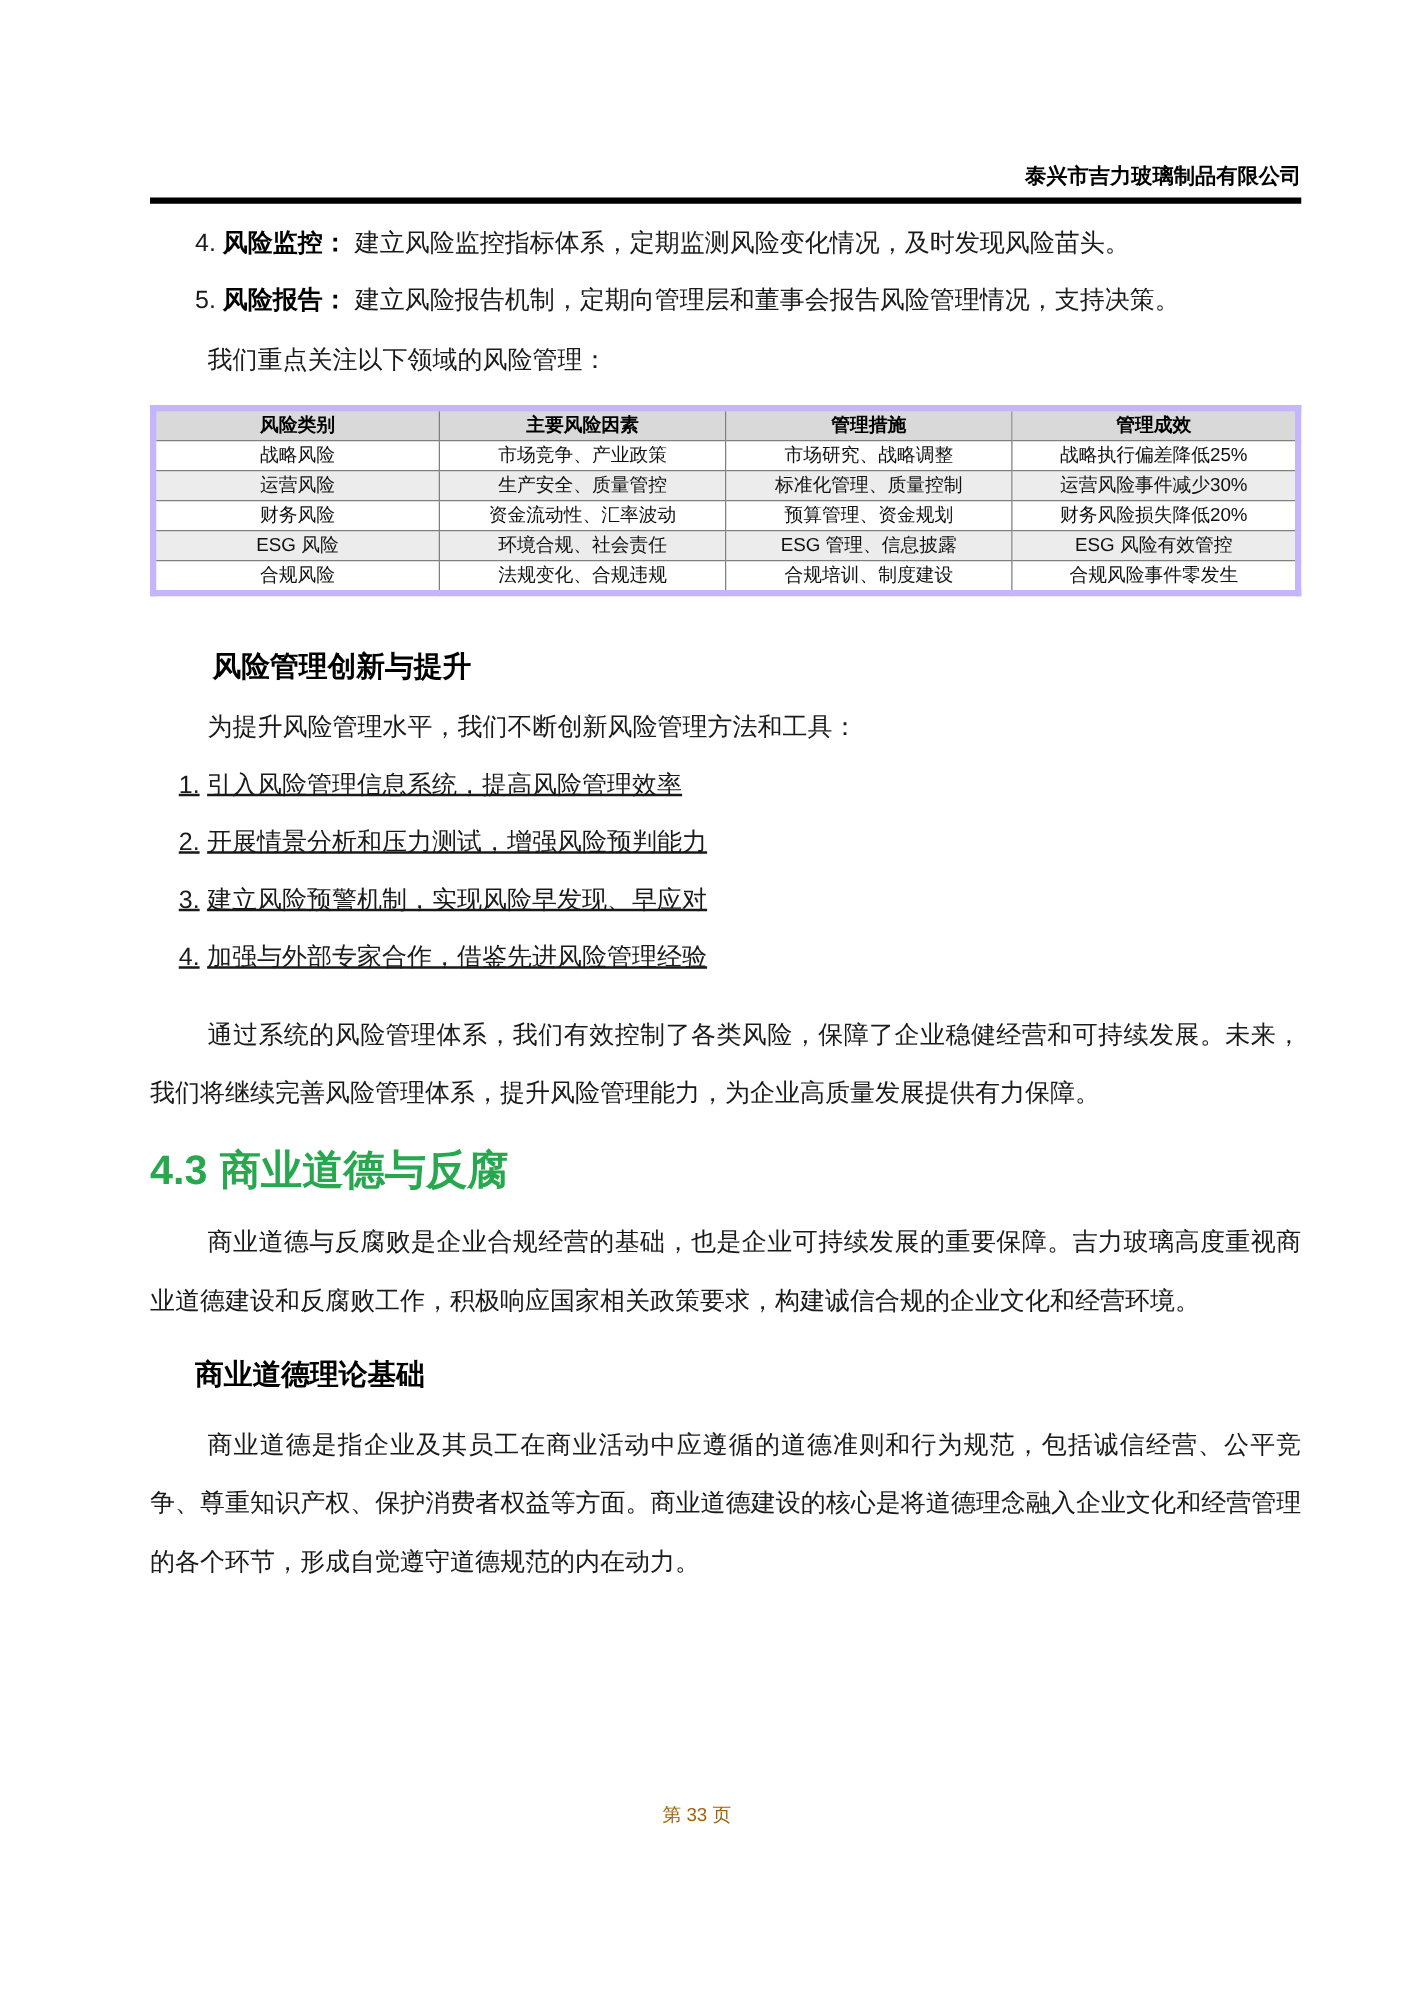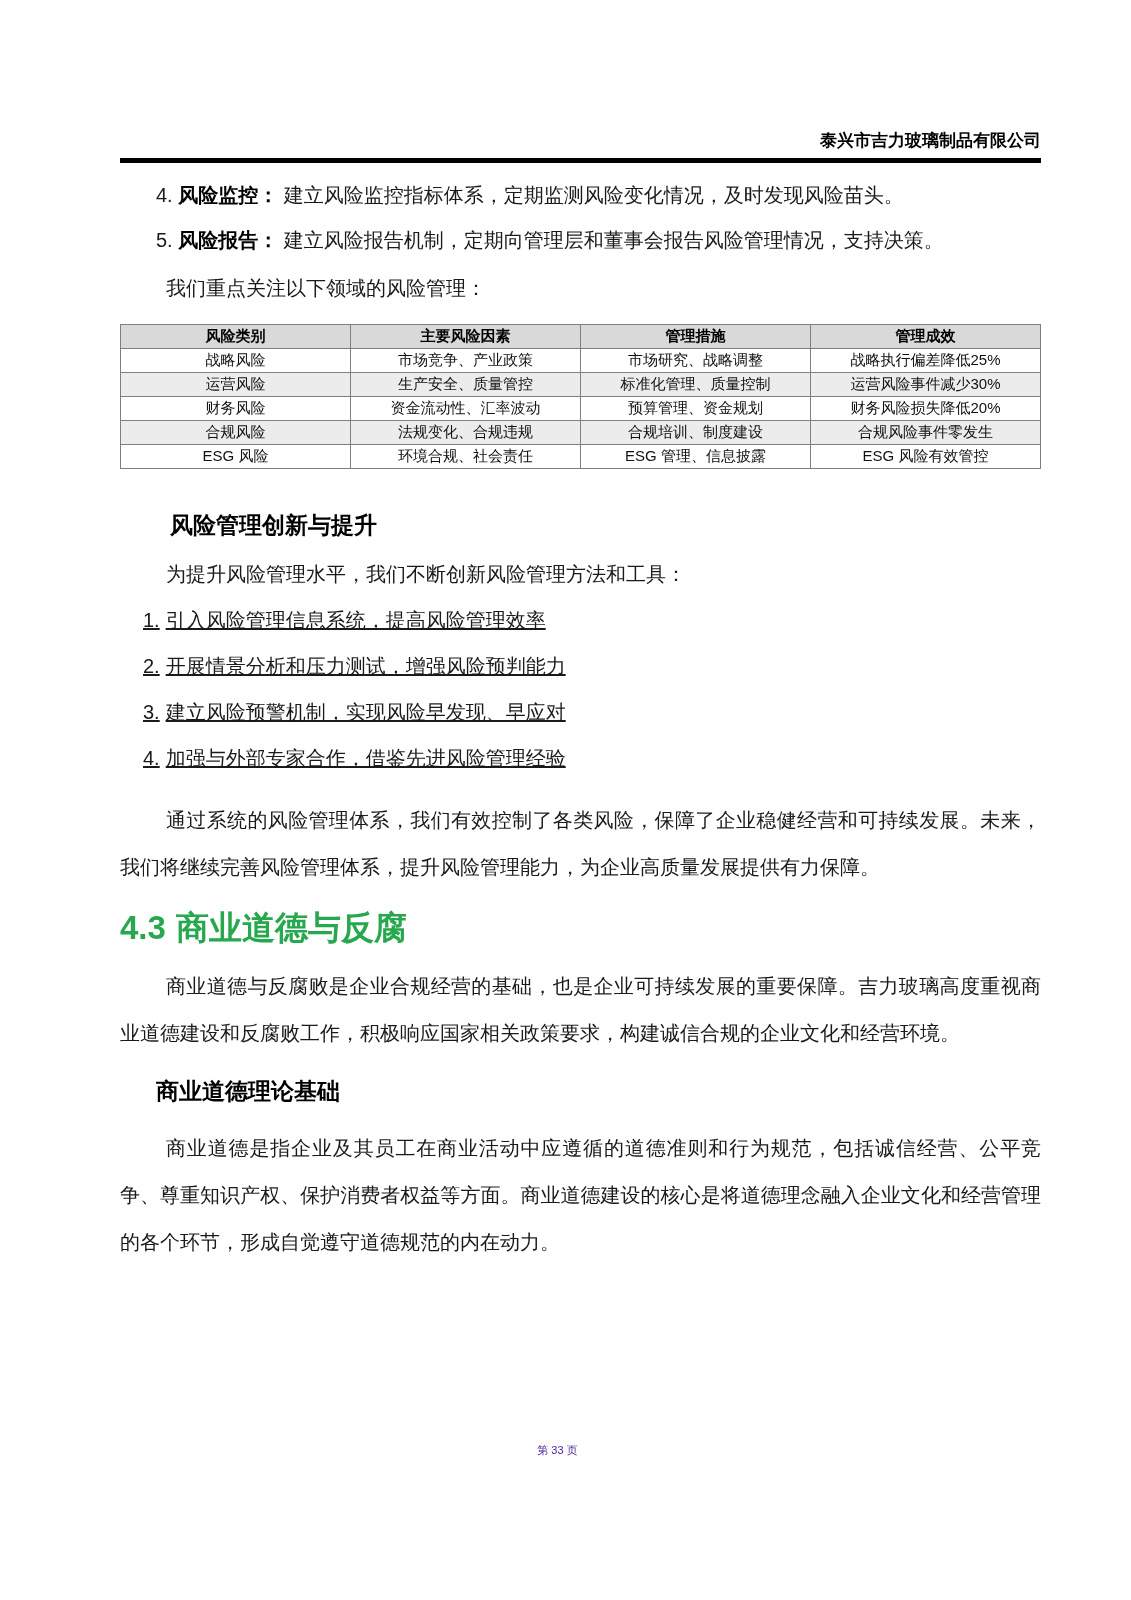--- a/index.html
+++ b/index.html
@@ -62,21 +62,21 @@
     table-layout: fixed;
   }
   table.risk-table th, table.risk-table td {
     border: 1px solid #7f7f7f;
     text-align: center;
     padding: 2px 4px;
     height: 22px;
     overflow: hidden;
     white-space: nowrap;
   }
-  table.risk-table { border: 1px solid #c4b5fd; }
+  table.risk-table { border: 5px solid #c4b5fd; }
   table.risk-table thead th { background: #d9d9d9; font-weight: bold; color: #000; }
   table.risk-table tbody tr:nth-child(even) td { background: #ececec; }
 
   
   .olist { margin-top: 6px; text-decoration: underline; }
   .list-item {
     font-size: 20px;
     line-height: 26px;
     margin: 20px 0 0 23px;
     white-space: nowrap;
@@ -105,22 +105,22 @@
   .green-heading + .body-para { margin-top: 20px; }
 
   .ethics-para { margin-top: 20px; }
 
   
   .footer {
     position: absolute;
     left: 0; right: 16px;
     top: 1443px;
     text-align: center;
-    font-size: 11px;
-    color: #4c1d95;
+    font-size: 15px;
+    color: #a16207;
   }
 </style>
 </head>
 <body>
 
 <div class="page">
 
   <div class="company">泰兴市吉力玻璃制品有限公司</div>
   <div class="header-rule"></div>
 
@@ -159,31 +159,31 @@
         <td>标准化管理、质量控制</td>
         <td>运营风险事件减少30%</td>
       </tr>
       <tr>
         <td>财务风险</td>
         <td>资金流动性、汇率波动</td>
         <td>预算管理、资金规划</td>
         <td>财务风险损失降低20%</td>
       </tr>
       <tr>
+        <td>ESG 风险</td>
+        <td>环境合规、社会责任</td>
+        <td>ESG 管理、信息披露</td>
+        <td>ESG 风险有效管控</td>
+      </tr>
+      <tr>
         <td>合规风险</td>
         <td>法规变化、合规违规</td>
         <td>合规培训、制度建设</td>
         <td>合规风险事件零发生</td>
       </tr>
-      <tr>
-        <td>ESG 风险</td>
-        <td>环境合规、社会责任</td>
-        <td>ESG 管理、信息披露</td>
-        <td>ESG 风险有效管控</td>
-      </tr>
     </tbody>
   </table>
 
   <div class="sub-heading tight">风险管理创新与提升</div>
   <p class="intro">为提升风险管理水平，我们不断创新风险管理方法和工具：</p>
 
   <div class="olist">
     <div class="list-item">
       <span class="li-num">1.</span><span>引入风险管理信息系统，提高风险管理效率</span>
     </div>

